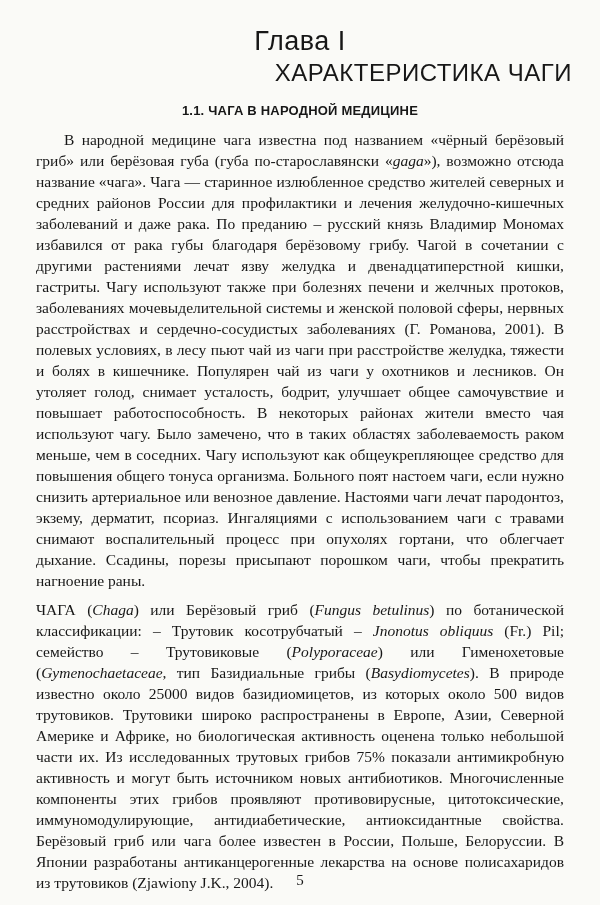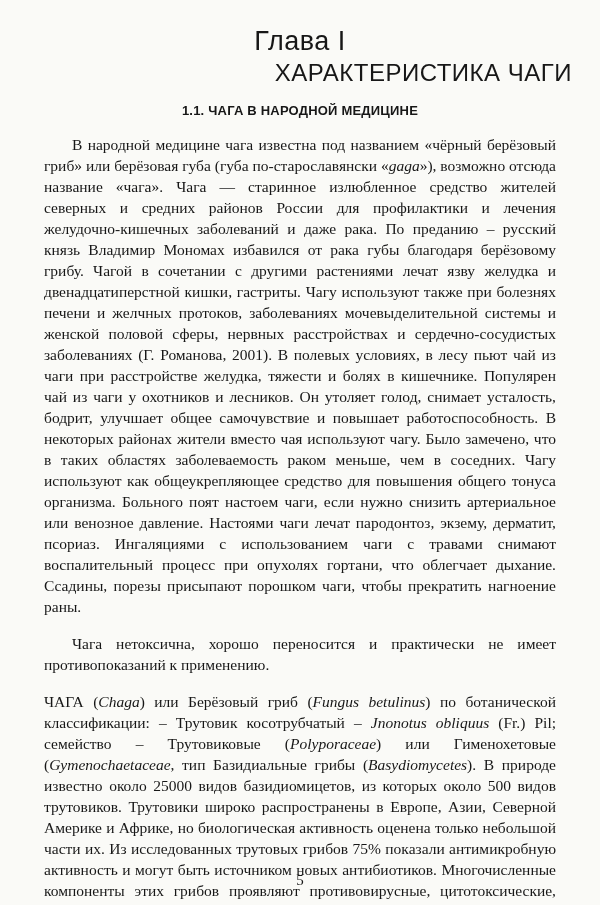--- a/index.html
+++ b/index.html
@@ -41,21 +41,21 @@
     font-size: 13px;
     text-align: center;
     margin: 12px 0 11px 0;
     letter-spacing: 0.2px;
   }
   p.body-text {
     font-size: 15.5px;
     line-height: 21px;
     text-align: justify;
     text-indent: 28px;
-    margin: 16px;
+    margin: 8px;
     hyphens: auto;
     -webkit-hyphens: auto;
   }
   p.body-text.no-indent {
     text-indent: 0;
   }
   p.body-text + .section-heading {
     margin-top: 16px;
   }
   .italic { font-style: italic; }
@@ -76,20 +76,19 @@
 <div class="page">
 
   <h1 class="chapter-title">Глава I</h1>
 
   <h2 class="main-title">ХАРАКТЕРИСТИКА ЧАГИ</h2>
 
   <h3 class="section-heading">1.1. ЧАГА В НАРОДНОЙ МЕДИЦИНЕ</h3>
 
   <p class="body-text"><span>В народной медицине чага известна под названием «чёрный берёзовый гриб» или берёзовая губа (губа по-старославянски «</span><span class="italic">gaga</span><span>»), возможно отсюда название «чага». Чага — старинное излюбленное средство жителей северных и средних районов России для профилактики и лечения желудочно-кишечных заболеваний и даже рака. По преданию – русский князь Владимир Мономах избавился от рака губы благодаря берёзовому грибу. Чагой в сочетании с другими растениями лечат язву желудка и двенадцатиперстной кишки, гастриты. Чагу используют также при болезнях печени и желчных протоков, заболеваниях мочевыделительной системы и женской половой сферы, нервных расстройствах и сердечно-сосудистых заболеваниях (Г. Романова, 2001). В полевых условиях, в лесу пьют чай из чаги при расстройстве желудка, тяжести и болях в кишечнике. Популярен чай из чаги у охотников и лесников. Он утоляет голод, снимает усталость, бодрит, улучшает общее самочувствие и повышает работоспособность. В некоторых районах жители вместо чая используют чагу. Было замечено, что в таких областях заболеваемость раком меньше, чем в соседних. Чагу используют как общеукрепляющее средство для повышения общего тонуса организма. Больного поят настоем чаги, если нужно снизить артериальное или венозное давление. Настоями чаги лечат пародонтоз, экзему, дерматит, псориаз. Ингаляциями с использованием чаги с травами снимают воспалительный процесс при опухолях гортани, что облегчает дыхание. Ссадины, порезы присыпают порошком чаги, чтобы прекратить нагноение раны.</span></p>
 
-  <p class="body-text"><span>Чага нетоксична, хорошо переносится и практически не имеет противопоказаний к применению.</span></p>
 
 
   <p class="body-text no-indent"><span class="bold">ЧАГА</span><span> (</span><span class="italic">Chaga</span><span>) или Берёзовый гриб (</span><span class="italic">Fungus betulinus</span><span>) по ботанической классификации: – Трутовик косотрубчатый – </span><span class="italic">Jnonotus obliquus</span><span> (Fr.) Pil; семейство – Трутовиковые (</span><span class="italic">Polyporaceae</span><span>) или Гименохетовые (</span><span class="italic">Gymenochaetaceae</span><span>, тип Базидиальные грибы (</span><span class="italic">Basydiomycetes</span><span>). В природе известно около 25000 видов базидиомицетов, из которых около 500 видов трутовиков. Трутовики широко распространены в Европе, Азии, Северной Америке и Африке, но биологическая активность оценена только небольшой части их. Из исследованных трутовых грибов 75% показали антимикробную активность и могут быть источником новых антибиотиков. Многочисленные компоненты этих грибов проявляют противовирусные, цитотоксические, иммуномодулирующие, антидиабетические, антиоксидантные свойства. Берёзовый гриб или чага более известен в России, Польше, Белоруссии. В Японии разработаны антиканцерогенные лекарства на основе полисахаридов из трутовиков (Zjawiony J.K., 2004).</span></p>
 
   <div class="page-number">5</div>
 
 </div>
 
 </body></html>

